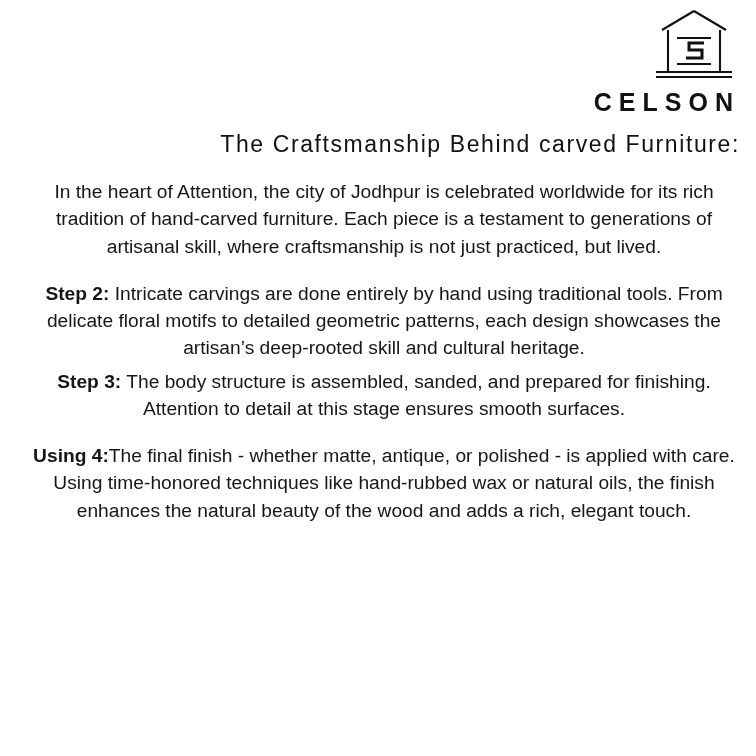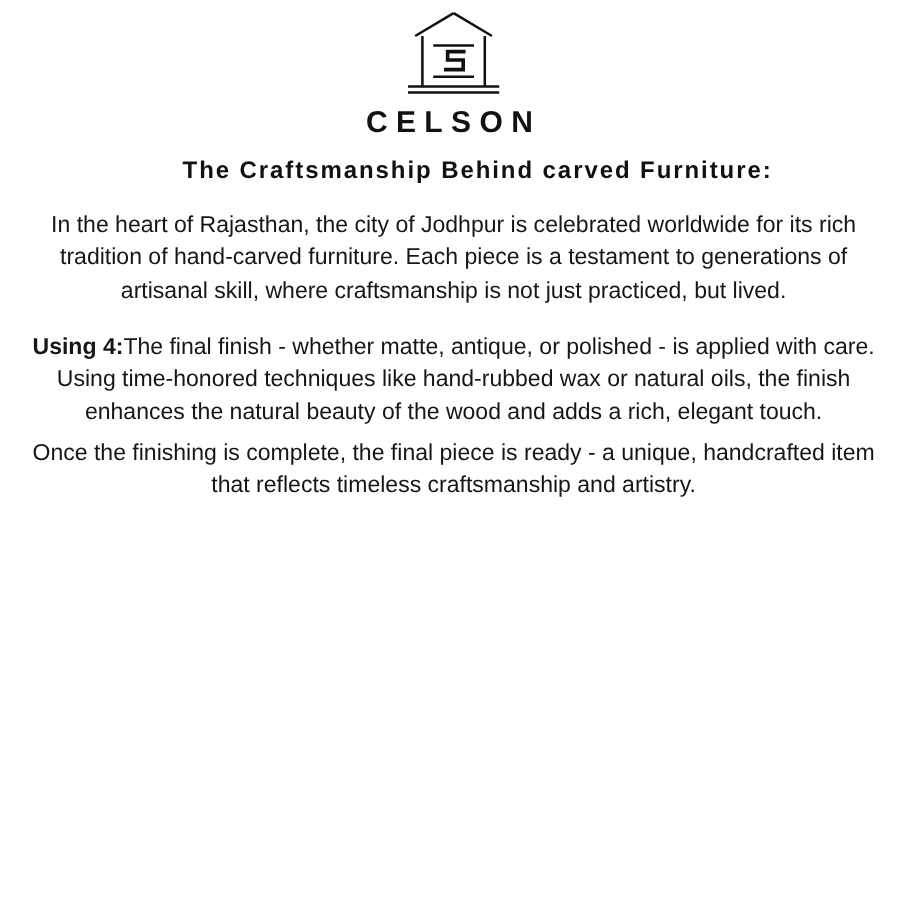--- a/index.html
+++ b/index.html
@@ -14,39 +14,39 @@
     color: #1a1a1a;
     overflow: hidden;
   }
   .page {
     width: 756px;
     height: 672px;
     box-sizing: border-box;
     padding: 8px 16px 0 16px;
     display: flex;
     flex-direction: column;
-    align-items: center;
+    align-items: flex-end;
   }
   .logo-mark {
     width: 92px;
     height: 74px;
     display: block;
     margin: 0 auto;
   }
   .brand {
     font-size: 25px;
     font-weight: bold;
     letter-spacing: 7px;
     text-align: center;
     margin-top: 6px;
     color: #111111;
   }
   .headline {
-    font-size: 20px;
-    font-weight: bold;
+    font-size: 23px;
+    font-weight: normal;
     letter-spacing: 1.6px;
     text-align: center;
     margin-top: 14px;
     color: #111111;
     margin-left: 40px;
   }
   .body-block {
     width: 712px;
     text-align: center;
     font-size: 19.2px;
@@ -81,24 +81,29 @@
       <g fill="none" stroke="#111111" stroke-width="3" stroke-linecap="butt">
         <path d="M56 35 L41 35 L41 42 L54 42 L54 50 L38 50"></path>
       </g>
     </svg>
   </div>
 
   <div class="brand">CELSON</div>
 
   <div class="headline">The Craftsmanship Behind carved Furniture:</div>
 
-  <div class="body-block">In the heart of Rajasthan, the city of Jodhpur is celebrated worldwide for its rich tradition of hand-carved furniture. Each piece is a testament to generations of artisanal skill, where craftsmanship is not just practiced, but lived.</div>
+  <div class="body-block">In the heart of Attention, the city of Jodhpur is celebrated worldwide for its rich tradition of hand-carved furniture. Each piece is a testament to generations of artisanal skill, where craftsmanship is not just practiced, but lived.</div>
 
 
+  <div class="body-block">
+    <span class="step-label">Step 2:</span><span> Intricate carvings are done entirely by hand using traditional tools. From delicate floral motifs to detailed geometric patterns, each design showcases the artisan’s deep-rooted skill and cultural heritage.</span>
+  </div>
 
+  <div class="body-block snug">
+    <span class="step-label">Step 3:</span><span> The body structure is assembled, sanded, and prepared for finishing. Attention to detail at this stage ensures smooth surfaces.</span>
+  </div>
 
   <div class="body-block">
     <span class="step-label">Using 4:</span><span>The final finish - whether matte, antique, or polished - is applied with care. Using time-honored techniques like hand-rubbed wax or natural oils, the finish enhances the natural beauty of the wood and adds a rich, elegant touch.</span>
   </div>
 
-  <div class="body-block snug">Once the finishing is complete, the final piece is ready - a unique, handcrafted item that reflects timeless craftsmanship and artistry.</div>
 
 </div>
 
 </body></html>

